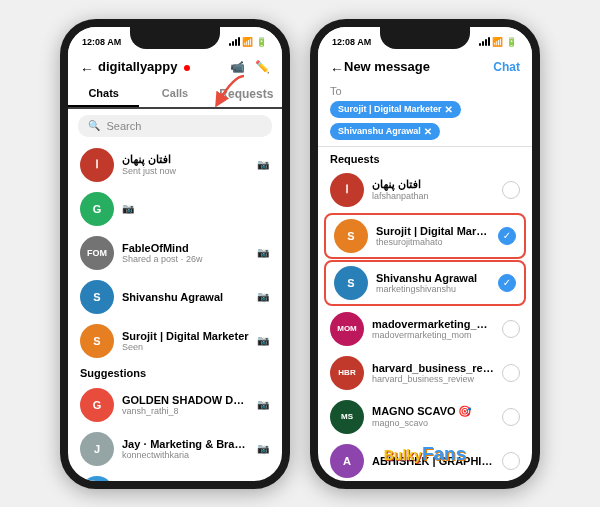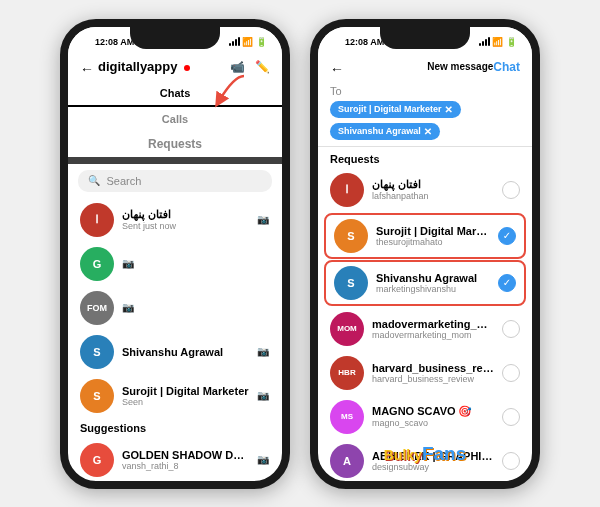--- a/index.html
+++ b/index.html
@@ -47,21 +47,21 @@
       height: 26px;
       display: flex;
       align-items: center;
       justify-content: space-between;
       padding: 4px 14px 0;
       font-size: 9px;
       font-weight: 600;
       flex-shrink: 0;
       background: #fff;
     }
-    .status-bar .time { font-size: 9px; font-weight: 700; margin-left: 13px; }
+    .status-bar .time { font-size: 9px; font-weight: 700; }
     .status-icons { display: flex; gap: 3px; align-items: center; }
     .signal-bars { display: flex; align-items: flex-end; gap: 1px; }
     .signal-bars span { background: #000; width: 2px; display: block; border-radius: 1px; }
 
     
     .phone-content {
       flex: 1;
       overflow: hidden;
       display: flex;
       flex-direction: column;
@@ -92,23 +92,22 @@
       background: red;
       border-radius: 50%;
       display: inline-block;
       margin-left: 3px;
       vertical-align: middle;
     }
 
     
     .tabs {
       display: flex;
-      border-bottom: 7px solid #404040;
-      flex-shrink: 0;
-      flex-direction: column;
+      border-bottom: 2px solid #404040;
+      flex-shrink: 0;
     }
     .tab {
       flex: 1;
       text-align: center;
       padding: 6px 0;
       font-size: 11px;
       font-weight: 600;
       cursor: pointer;
       color: #888;
     }
@@ -177,21 +176,21 @@
     }
 
     
     .new-message-header {
       display: flex;
       align-items: center;
       padding: 6px 12px;
       background: #fff;
       flex-shrink: 0;
     }
-    .nm-title { flex: 1; text-align: right; font-size: 10px; font-weight: 700; }
+    .nm-title { flex: 1; text-align: left; font-size: 13px; font-weight: 700; }
     .chat-link { font-size: 12px; font-weight: 700; color: #3897f0; cursor: pointer; }
 
     .to-section {
       padding: 4px 12px 6px;
       border-bottom: 1px solid #e0e0e0;
       flex-shrink: 0;
     }
     .to-label { font-size: 11px; color: #888; margin-bottom: 4px; }
     .to-tags { display: flex; gap: 5px; flex-wrap: wrap; }
     .tag {
@@ -316,20 +315,24 @@
           <div class="chat-sub">Sent just now</div>
         </div>
         <span class="camera-icon-sm">📷</span>
       </div>
       <div class="chat-item">
         <div class="avatar" style="background:#27ae60">G</div>
         <span class="camera-icon-sm">📷</span>
       </div>
       <div class="chat-item">
         <div class="avatar" style="background:#737373;font-size:9px">FOM</div>
+        <div class="chat-info">
+          <div class="chat-name">FableOfMind</div>
+          <div class="chat-sub">Shared a post · 26w</div>
+        </div>
         <span class="camera-icon-sm">📷</span>
       </div>
       <div class="chat-item">
         <div class="avatar" style="background:#2980b9">S</div>
         <div class="chat-info">
           <div class="chat-name">Shivanshu Agrawal</div>
         </div>
         <span class="camera-icon-sm">📷</span>
       </div>
       <div class="chat-item">
@@ -466,36 +469,35 @@
           <div class="sugg-name">
             <span>harvard_business_review</span>
             
           </div>
           <div class="sugg-user">harvard_business_review</div>
         </div>
         <div class="check-circle"></div>
       </div>
 
       <div class="suggestion-item">
-        <div class="avatar" style="background:#d946ef;font-size:8px">MS</div>
+        <div class="avatar" style="background:#14532d;font-size:8px">MS</div>
         <div class="sugg-info">
           <div class="sugg-name">
             <span>MAGNO SCAVO</span>
             <span> 🎯</span>
           </div>
           <div class="sugg-user">magno_scavo</div>
         </div>
         <div class="check-circle"></div>
       </div>
 
       <div class="suggestion-item">
         <div class="avatar" style="background:#8e44ad">A</div>
         <div class="sugg-info">
           <div class="sugg-name">ABHISHEK | GRAPHIC DESIGNER</div>
-          <div class="sugg-user">designsubway</div>
         </div>
         <div class="check-circle"></div>
       </div>
 
     </div>
   </div>
 
   <div class="watermark">
     <span style="color:#f5c518;font-size:14px;font-weight:900;text-shadow:1px 1px 0 #c0392b">Bulky</span><span style="color:#3897f0;font-size:19px;font-weight:900">Fans</span>
   </div>

